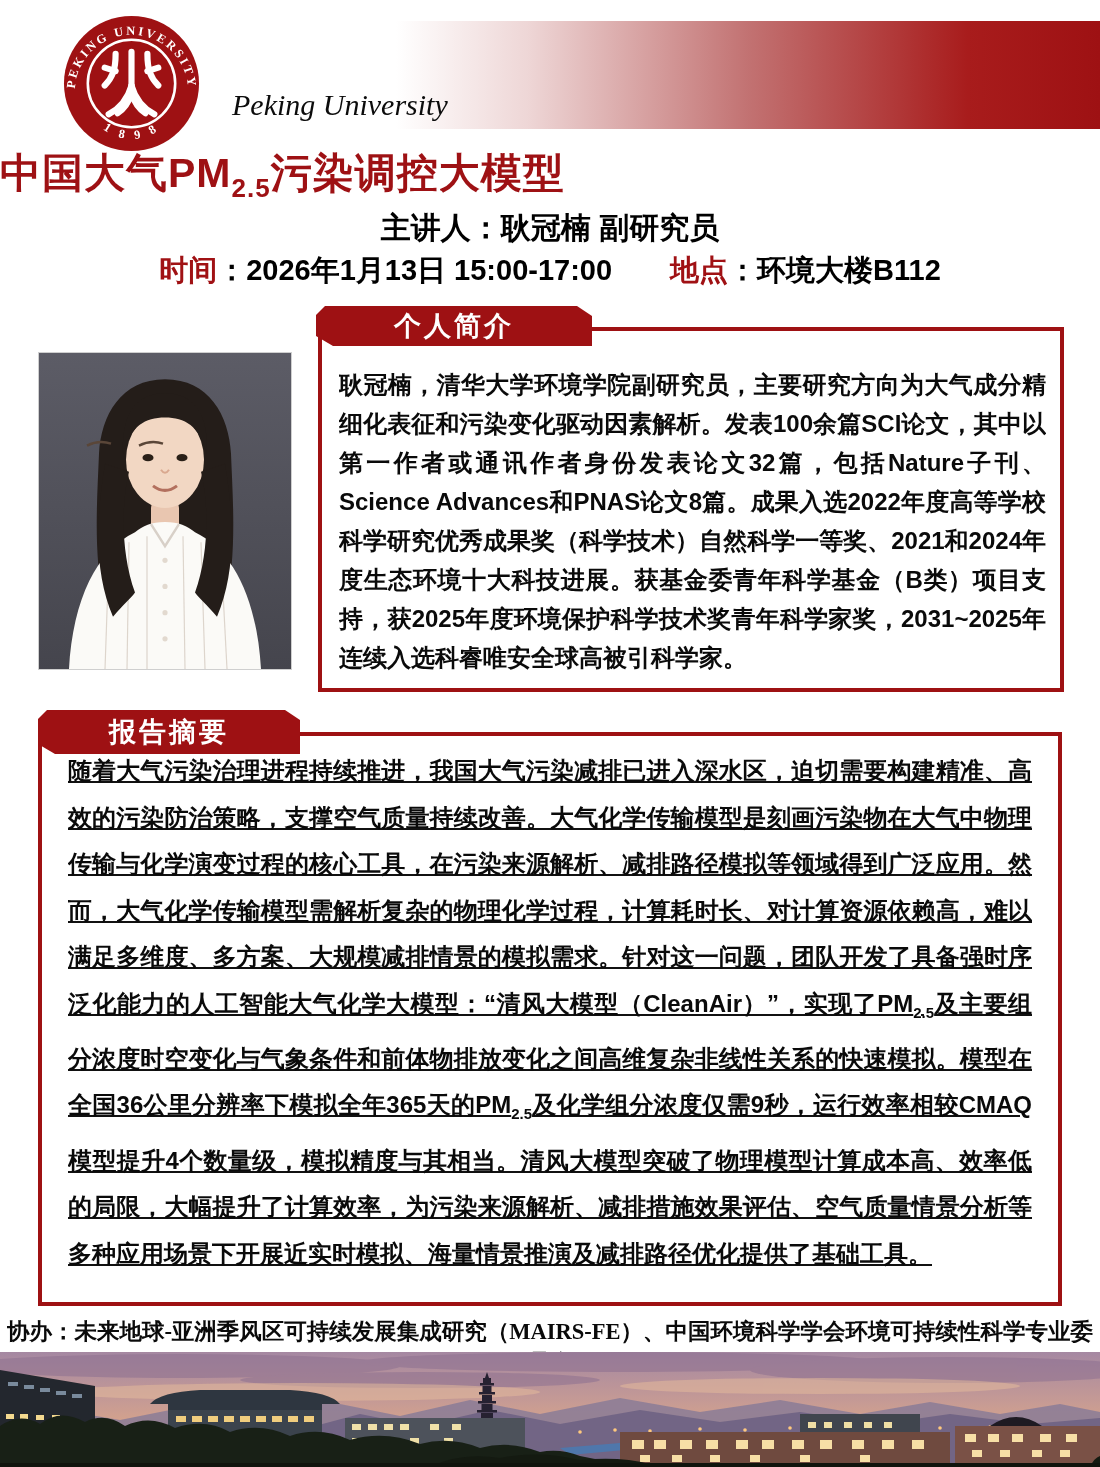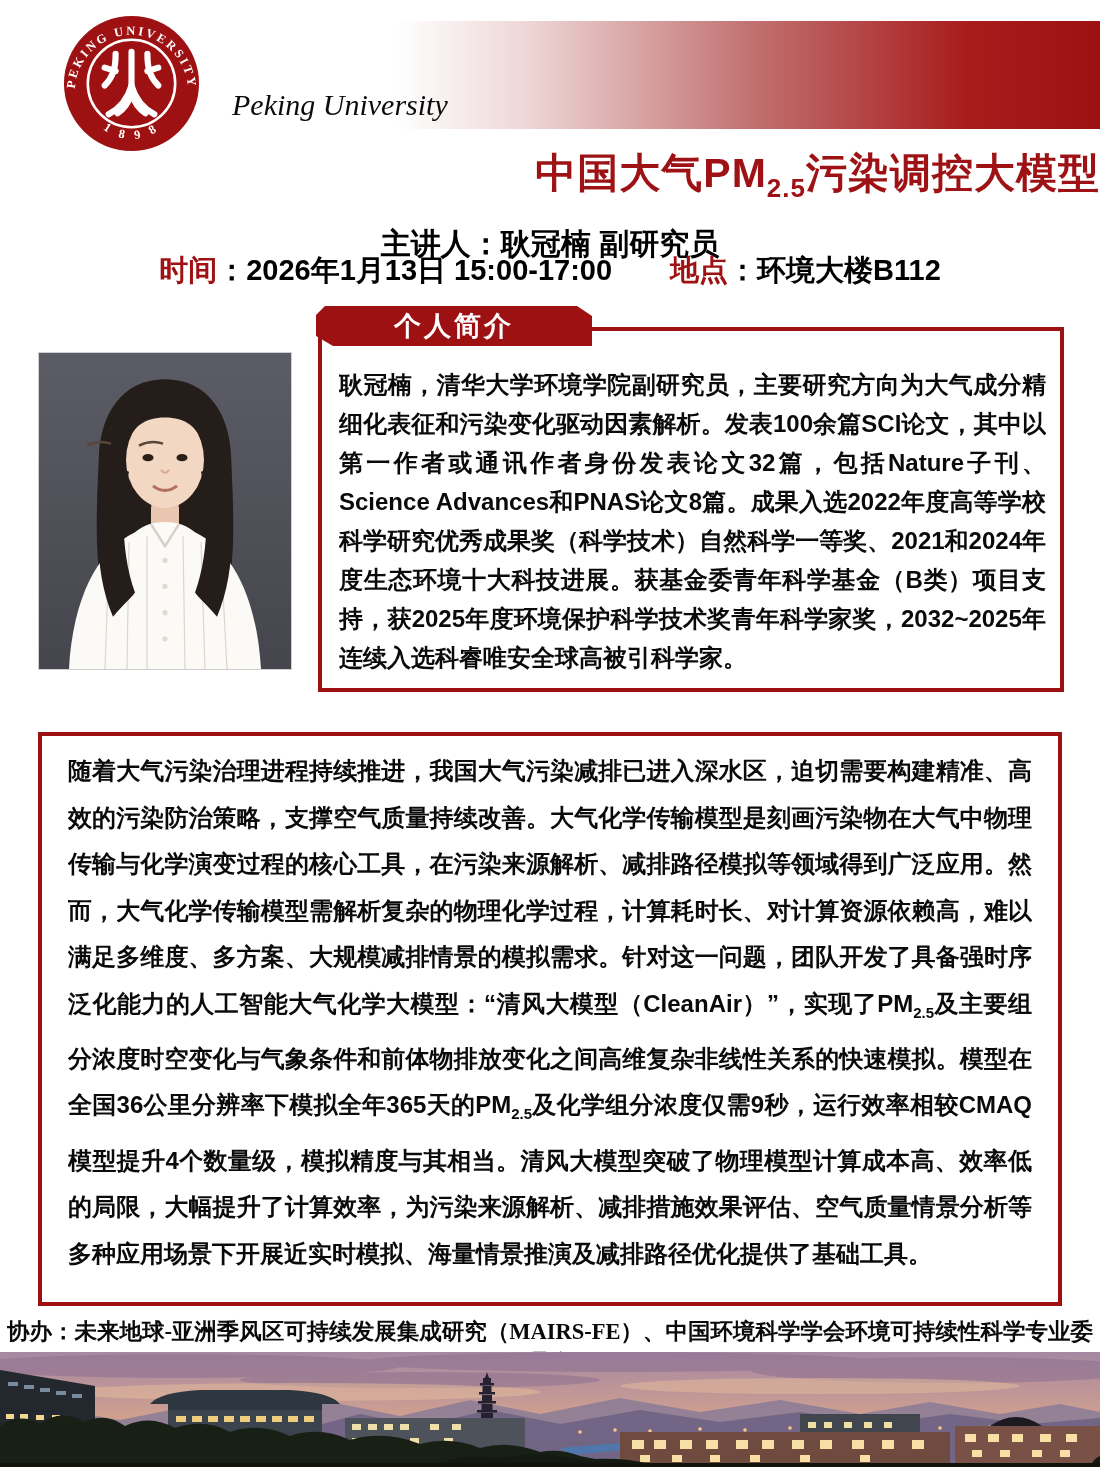--- a/index.html
+++ b/index.html
@@ -16,27 +16,27 @@
   .college-en{
     position:absolute;left:228px;top:40px;width:700px;
     font-family:"Liberation Serif",serif;font-style:italic;font-size:31px;color:#0c0c0c;
   }
   .university-en{
     position:absolute;left:232px;top:88px;width:500px;
     font-family:"Liberation Serif",serif;font-style:italic;font-size:30px;color:#0c0c0c;
   }
   
   .main-title{
-    position:absolute;left:0;top:146px;width:1100px;text-align:right;
+    position:absolute;left:0;top:146px;width:1100px;text-align:left;
     font-size:41px;font-weight:800;color:#9e1114;letter-spacing:1px;
   }
   .main-title sub{font-size:26px;font-weight:800;vertical-align:-10px;}
   .speaker-line{
     position:absolute;left:0;top:208px;width:1100px;text-align:center;
-    font-size:30px;font-weight:800;color:#000;margin-top:16px;
+    font-size:30px;font-weight:800;color:#000;
   }
   .schedule-line{
     position:absolute;left:0;top:251px;width:1100px;text-align:center;
     font-size:29px;font-weight:800;color:#000;
   }
   .schedule-line .red{color:#a01114;}
   .schedule-line .gap{display:inline-block;width:58px;}
   
   .section-tab{
     position:absolute;background:#9e1113;color:#fff;z-index:3;
@@ -46,21 +46,21 @@
   }
   .tab-profile{left:316px;top:306px;width:276px;height:40px;}
   .tab-abstract{left:38px;top:710px;width:262px;height:44px;}
   
   .content-box{position:absolute;border:4px solid #9e1113;box-sizing:border-box;background:#fff;z-index:1;}
   .profile-box{left:318px;top:327px;width:746px;height:365px;padding:34px 14px 6px 17px;}
   .profile-box .bio{
     font-size:24px;line-height:39px;font-weight:700;color:#0a0a0a;text-align:justify;
     overflow:hidden;max-height:318px;
   }
-  .abstract-box{left:38px;top:732px;width:1024px;height:574px;padding:12px 26px 6px 26px;}
+  .abstract-box{left:38px;top:732px;width:1024px;height:574px;padding:12px 26px 6px 26px;text-decoration:underline;}
   .abstract-box .abs{
     font-size:24px;line-height:46.5px;font-weight:700;color:#0a0a0a;text-align:justify;
     overflow:hidden;max-height:560px;
   }
   .abs sub,.bio sub{font-size:15px;}
   
   .photo{position:absolute;left:38px;top:352px;width:252px;height:316px;border:1px solid #cfcfcf;}
   
   .coorg{
     position:absolute;left:0;top:1316px;width:1100px;text-align:center;
@@ -107,21 +107,21 @@
   <div class="main-title"><span>中国大气PM</span><sub>2.5</sub><span>污染调控大模型</span></div>
 
   <div class="speaker-line">主讲人：耿冠楠 副研究员</div>
 
   <div class="schedule-line"><span class="red">时间</span><span>：2026年1月13日 15:00-17:00</span><span class="gap"></span><span class="red">地点</span><span>：环境大楼B112</span></div>
 
   <div class="section-tab tab-profile">
       <span>个人简介</span>
     </div>
   <div class="content-box profile-box">
-    <div class="bio">耿冠楠，清华大学环境学院副研究员，主要研究方向为大气成分精细化表征和污染变化驱动因素解析。发表100余篇SCI论文，其中以第一作者或通讯作者身份发表论文32篇，包括Nature子刊、Science Advances和PNAS论文8篇。成果入选2022年度高等学校科学研究优秀成果奖（科学技术）自然科学一等奖、2021和2024年度生态环境十大科技进展。获基金委青年科学基金（B类）项目支持，获2025年度环境保护科学技术奖青年科学家奖，2032~2025年连续入选科睿唯安全球高被引科学家。</div>
+    <div class="bio">耿冠楠，清华大学环境学院副研究员，主要研究方向为大气成分精细化表征和污染变化驱动因素解析。发表100余篇SCI论文，其中以第一作者或通讯作者身份发表论文32篇，包括Nature子刊、Science Advances和PNAS论文8篇。成果入选2022年度高等学校科学研究优秀成果奖（科学技术）自然科学一等奖、2021和2024年度生态环境十大科技进展。获基金委青年科学基金（B类）项目支持，获2025年度环境保护科学技术奖青年科学家奖，2031~2025年连续入选科睿唯安全球高被引科学家。</div>
   </div>
 
   <svg class="photo" viewBox="0 0 252 314" preserveAspectRatio="none">
     <defs>
       <linearGradient id="pbg" x1="0" y1="0" x2="0" y2="1">
         <stop offset="0" stop-color="#5c5c66"></stop>
           <stop offset="1" stop-color="#45454d"></stop>
       </linearGradient>
     </defs>
     <rect x="0" y="0" width="252" height="314" fill="url(#pbg)"></rect>
@@ -155,20 +155,23 @@
         <circle cx="126" cy="206" r="2.6"></circle>
         <circle cx="126" cy="232" r="2.6"></circle>
         <circle cx="126" cy="258" r="2.6"></circle>
         <circle cx="126" cy="284" r="2.6"></circle>
       </g>
 
     <path d="M66,110 C56,170 56,220 74,262 C84,250 92,244 96,238 C82,200 82,150 90,118 Z" fill="#241d19"></path>
     <path d="M186,110 C196,170 196,220 178,262 C168,250 160,244 156,238 C170,200 170,150 162,118 Z" fill="#241d19"></path>
   </svg>
 
+  <div class="section-tab tab-abstract">
+      <span>报告摘要</span>
+    </div>
   <div class="content-box abstract-box">
     <div class="abs"><span>随着大气污染治理进程持续推进，我国大气污染减排已进入深水区，迫切需要构建精准、高效的污染防治策略，支撑空气质量持续改善。大气化学传输模型是刻画污染物在大气中物理传输与化学演变过程的核心工具，在污染来源解析、减排路径模拟等领域得到广泛应用。然而，大气化学传输模型需解析复杂的物理化学过程，计算耗时长、对计算资源依赖高，难以满足多维度、多方案、大规模减排情景的模拟需求。针对这一问题，团队开发了具备强时序泛化能力的人工智能大气化学大模型：“清风大模型（CleanAir）”，实现了PM</span><sub>2.5</sub><span>及主要组分浓度时空变化与气象条件和前体物排放变化之间高维复杂非线性关系的快速模拟。模型在全国36公里分辨率下模拟全年365天的PM</span><sub>2.5</sub><span>及化学组分浓度仅需9秒，运行效率相较CMAQ模型提升4个数量级，模拟精度与其相当。清风大模型突破了物理模型计算成本高、效率低的局限，大幅提升了计算效率，为污染来源解析、减排措施效果评估、空气质量情景分析等多种应用场景下开展近实时模拟、海量情景推演及减排路径优化提供了基础工具。</span></div>
   </div>
 
   <div class="coorg">协办：未来地球-亚洲季风区可持续发展集成研究（MAIRS-FE）、中国环境科学学会环境可持续性科学专业委员会</div>
 
   <svg class="campus" viewBox="0 0 1100 115" preserveAspectRatio="none">
     <defs>
       <linearGradient id="sky" x1="0" y1="0" x2="0" y2="1">
         <stop offset="0" stop-color="#a588a2"></stop>

